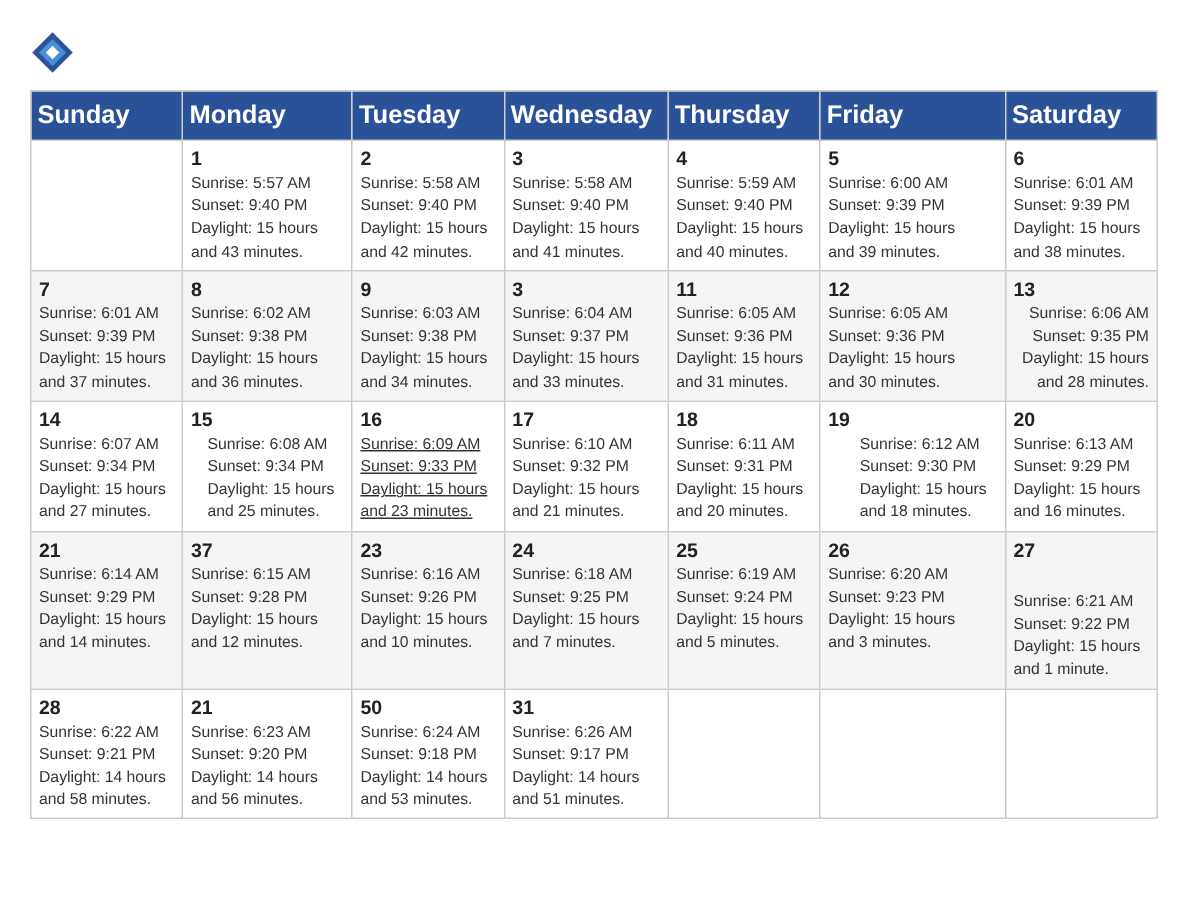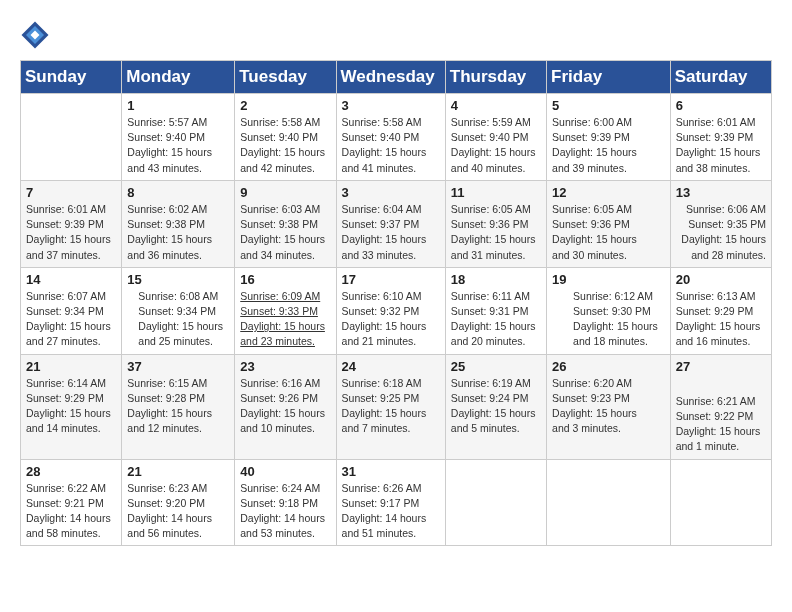--- a/index.html
+++ b/index.html
@@ -327,21 +327,21 @@
 and 58 minutes.</div>
         </td>
         <td>
           <span class="day-number">21</span>
           <div class="day-info" style="white-space: pre-line;">Sunrise: 6:23 AM
 Sunset: 9:20 PM
 Daylight: 14 hours
 and 56 minutes.</div>
         </td>
         <td>
-          <span class="day-number">40</span>
+          <span class="day-number">50</span>
           <div class="day-info" style="white-space: pre-line;">Sunrise: 6:24 AM
 Sunset: 9:18 PM
 Daylight: 14 hours
 and 53 minutes.</div>
         </td>
         <td>
           <span class="day-number">31</span>
           <div class="day-info" style="white-space: pre-line;">Sunrise: 6:26 AM
 Sunset: 9:17 PM
 Daylight: 14 hours

